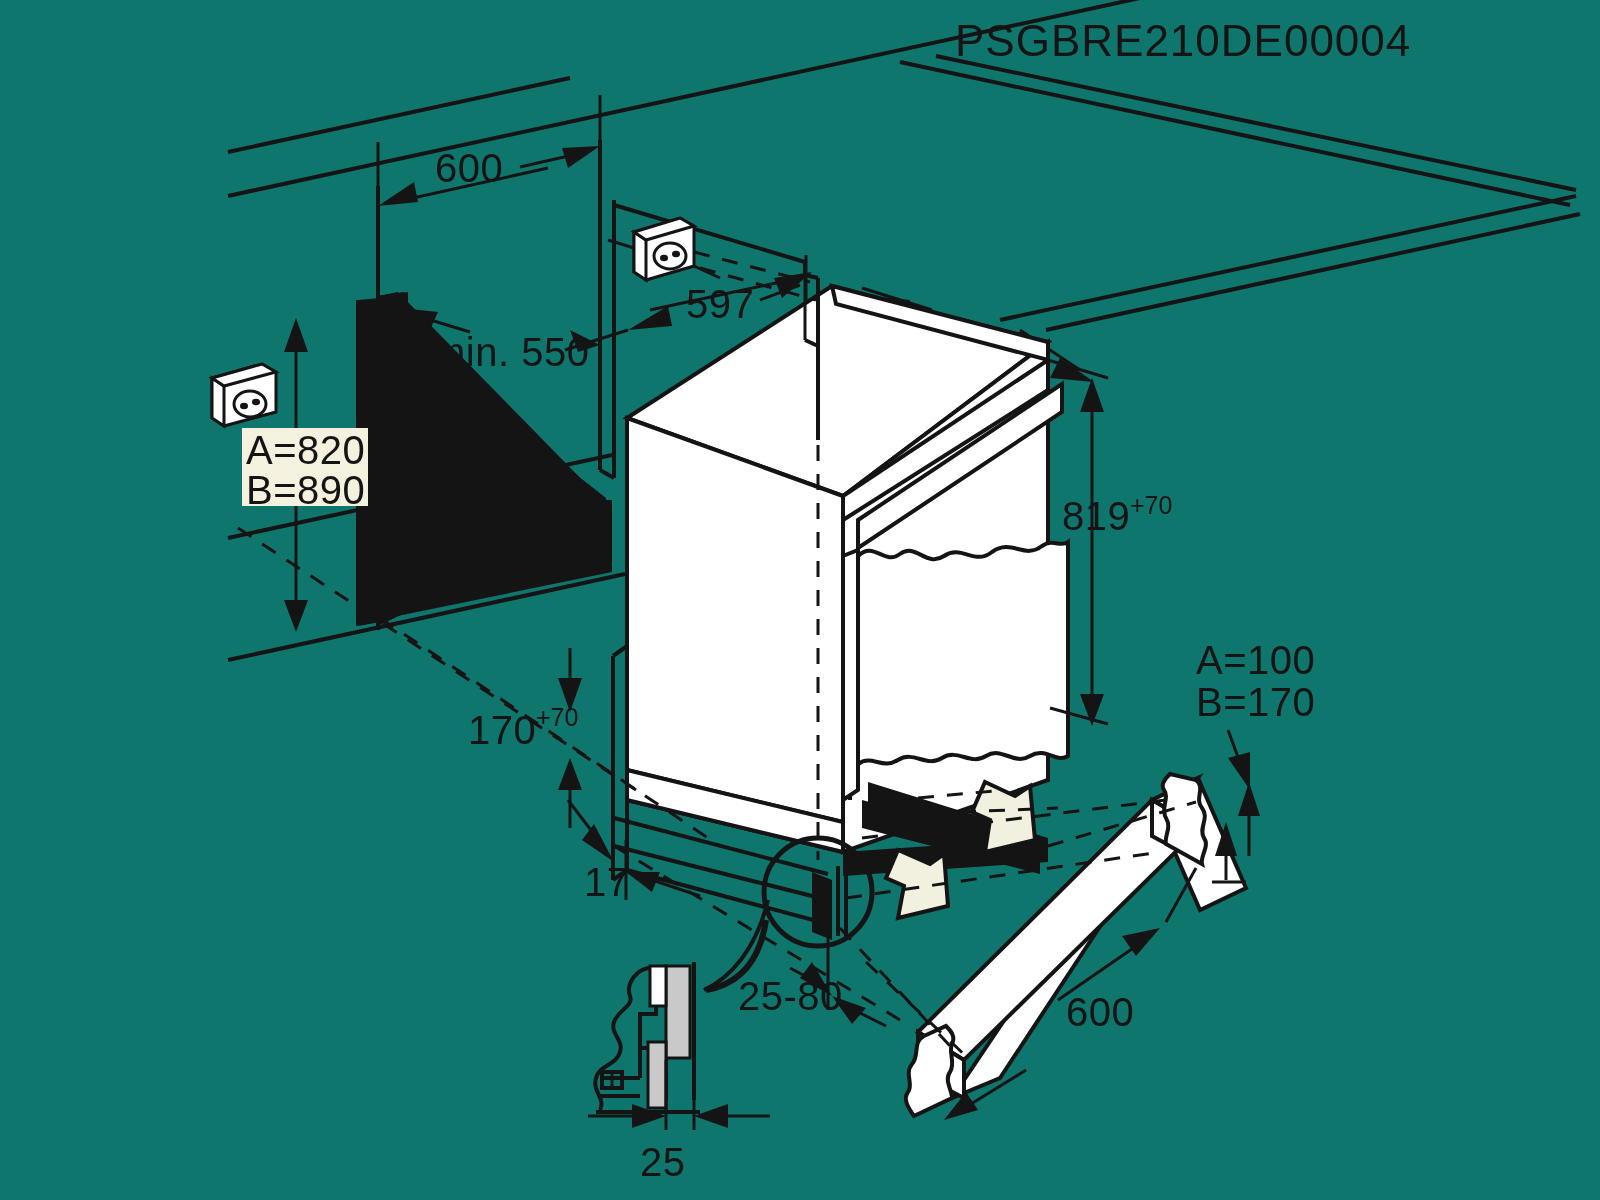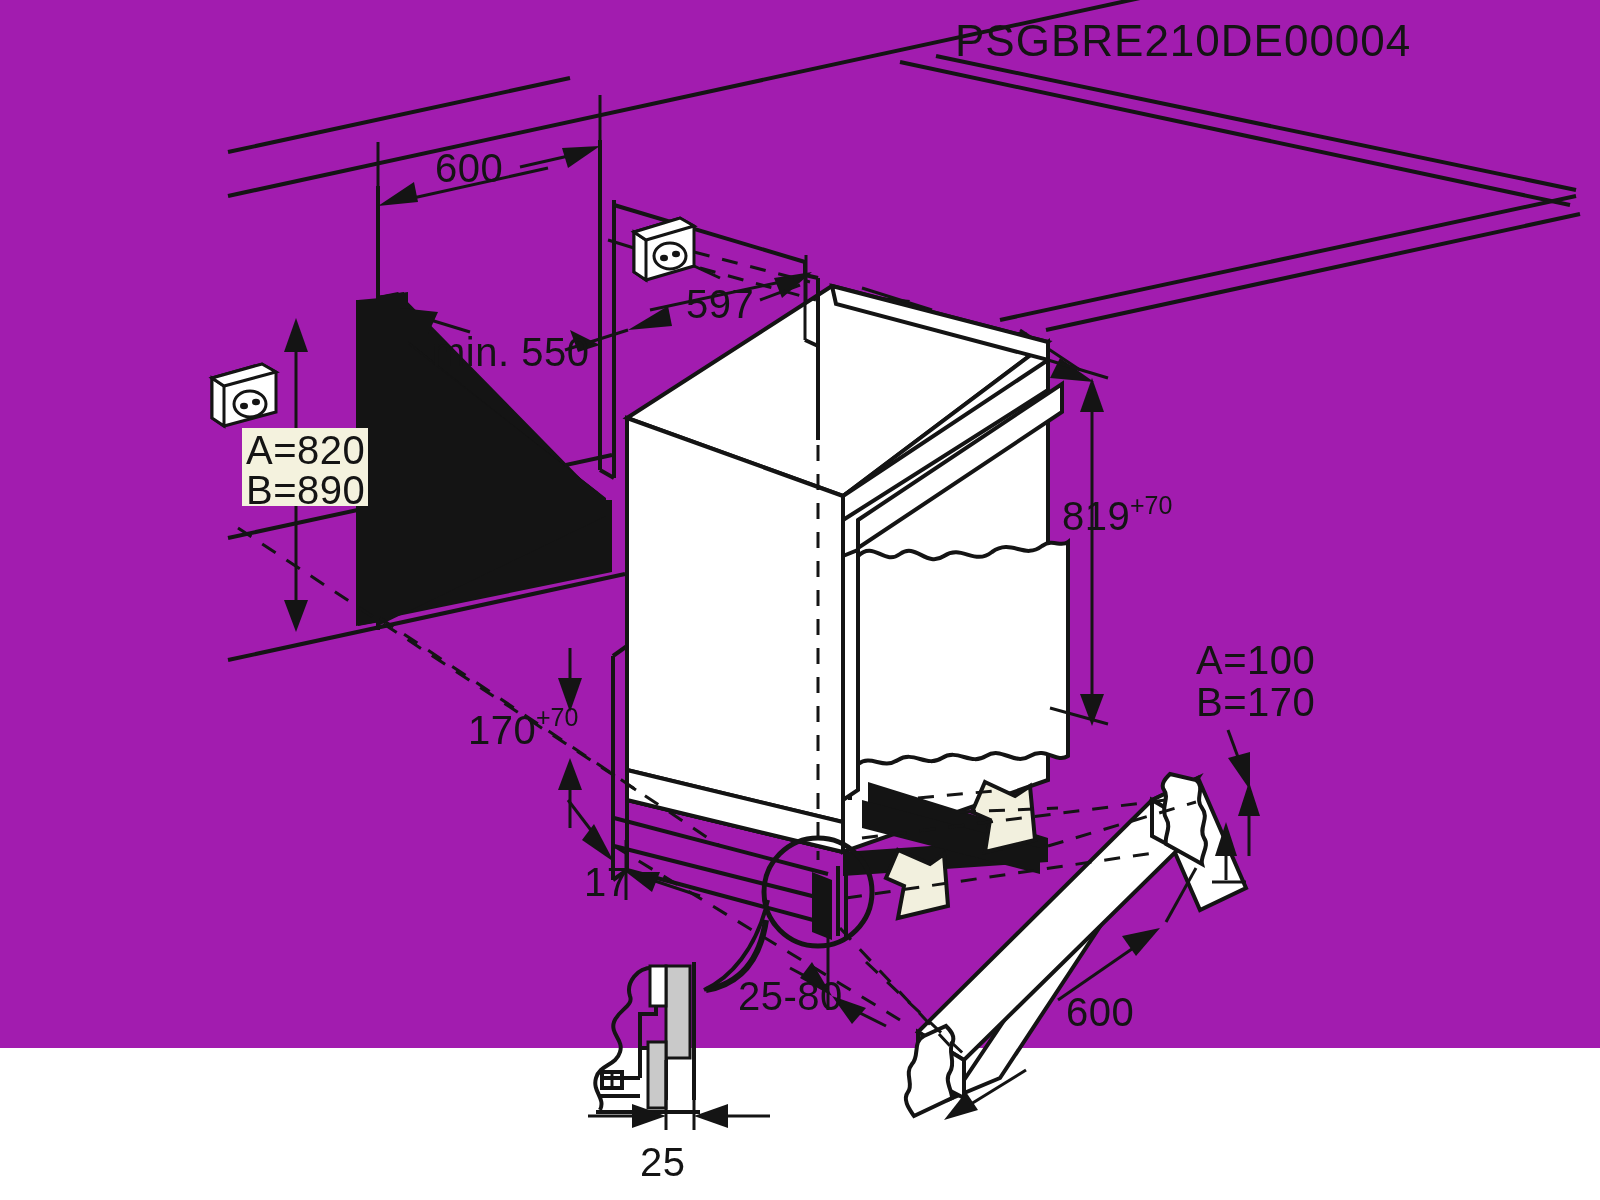--- a/index.html
+++ b/index.html
@@ -9,22 +9,22 @@
   }
   body {
     width: 1600px;
     height: 1200px;
     font-family: "Liberation Sans", sans-serif;
     overflow: hidden;
   }
   #sheet {
     position: relative;
     width: 1600px;
-    height: 1048px;
-    background: #a21caf;
+    height: 1200px;
+    background: #0f766e;
   }
   svg#drawing {
     position: absolute;
     left: 0;
     top: 0;
     width: 1600px;
     height: 1200px;
   }
   .dimtext {
     font-family: "Liberation Sans", sans-serif;

